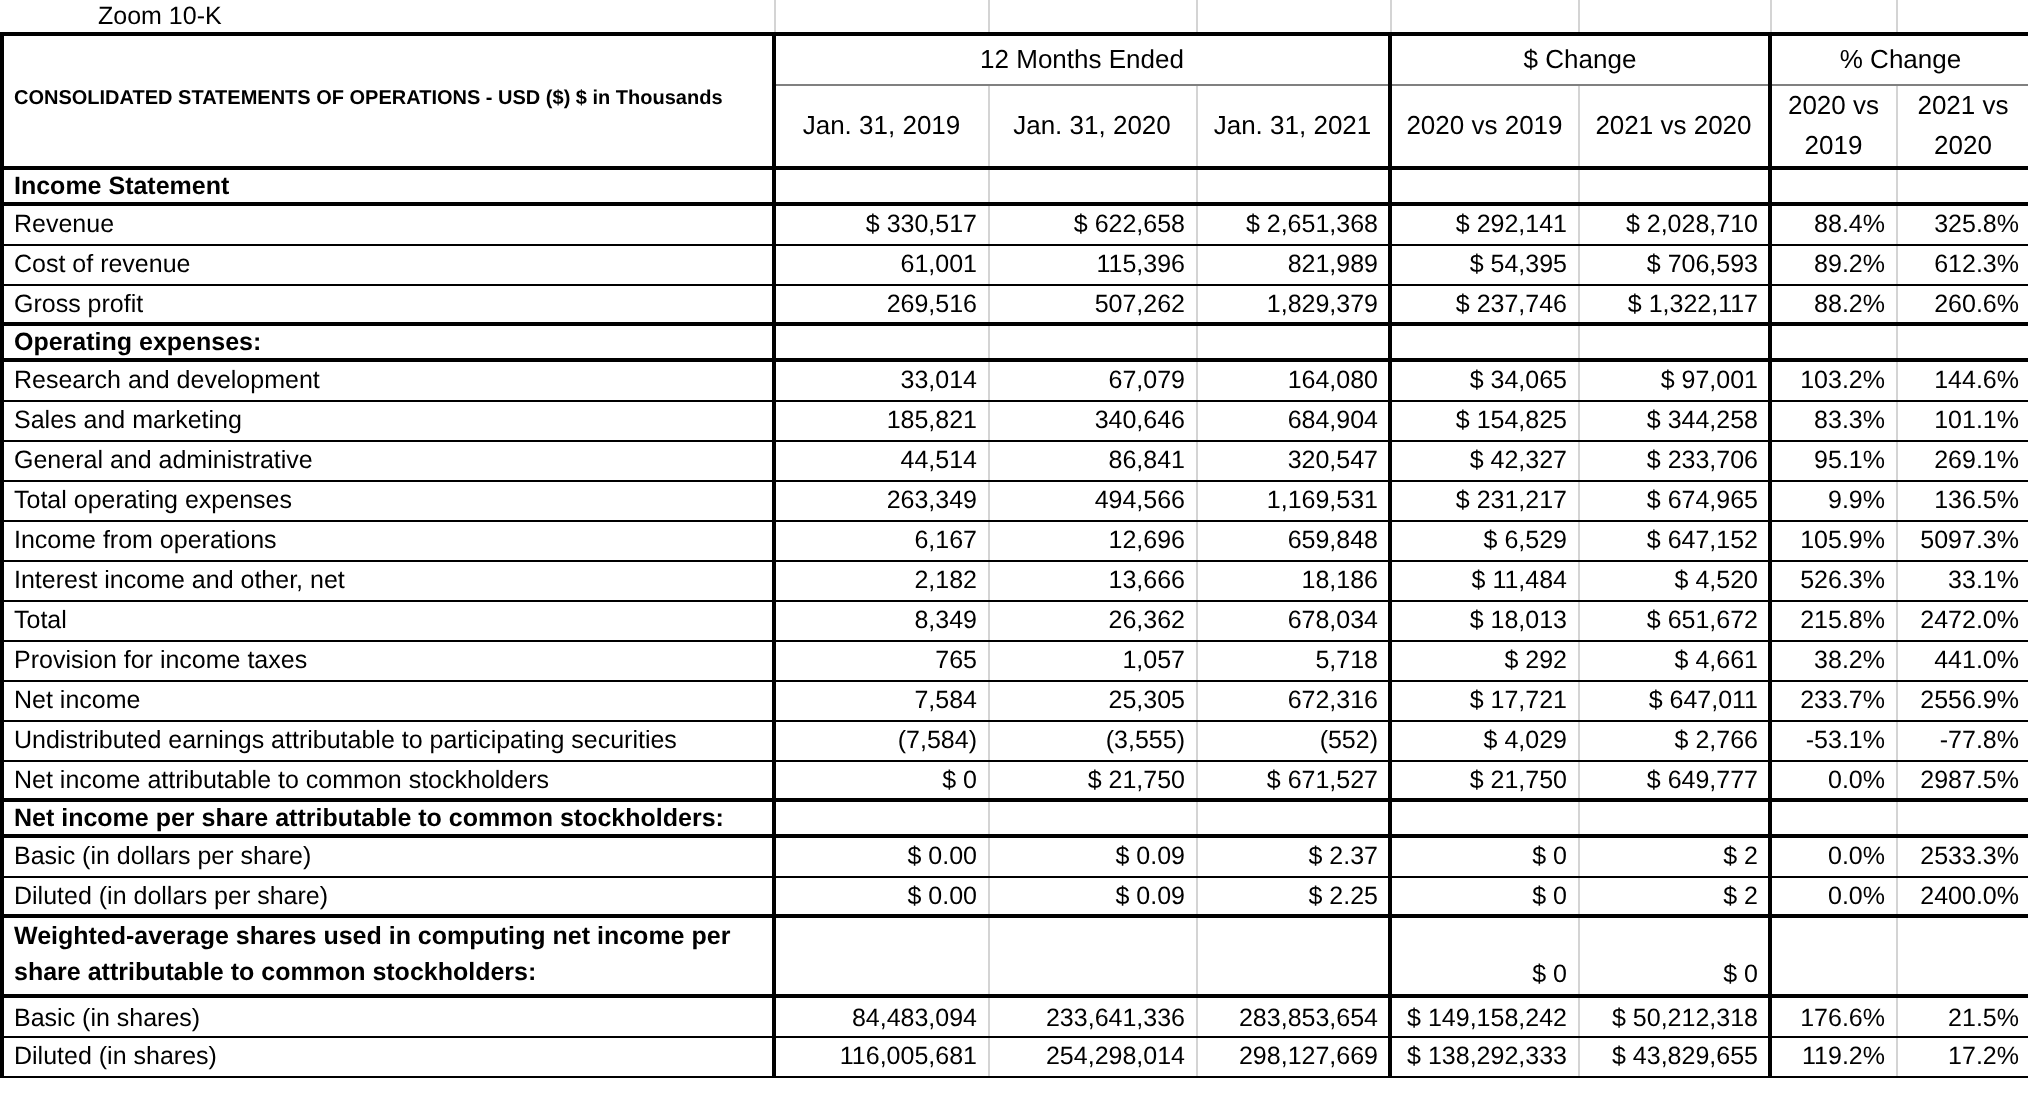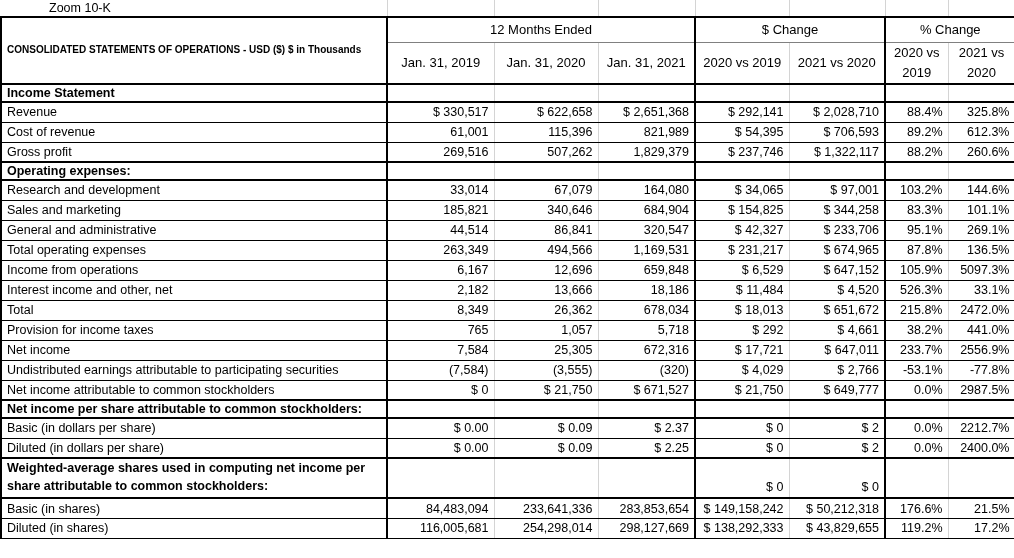--- a/index.html
+++ b/index.html
@@ -183,21 +183,21 @@
         <td class="num c6">95.1%</td>
         <td class="num c7">269.1%</td>
       </tr>
       <tr class="data">
         <td class="c0">Total operating expenses</td>
         <td class="num c1">263,349</td>
         <td class="num c2">494,566</td>
         <td class="num c3">1,169,531</td>
         <td class="num c4">$ 231,217</td>
         <td class="num c5">$ 674,965</td>
-        <td class="num c6">87.8%</td>
+        <td class="num c6">9.9%</td>
         <td class="num c7">136.5%</td>
       </tr>
       <tr class="data">
         <td class="c0">Income from operations</td>
         <td class="num c1">6,167</td>
         <td class="num c2">12,696</td>
         <td class="num c3">659,848</td>
         <td class="num c4">$ 6,529</td>
         <td class="num c5">$ 647,152</td>
         <td class="num c6">105.9%</td>
@@ -240,21 +240,21 @@
         <td class="num c3">672,316</td>
         <td class="num c4">$ 17,721</td>
         <td class="num c5">$ 647,011</td>
         <td class="num c6">233.7%</td>
         <td class="num c7">2556.9%</td>
       </tr>
       <tr class="data">
         <td class="c0">Undistributed earnings attributable to participating securities</td>
         <td class="num c1">(7,584)</td>
         <td class="num c2">(3,555)</td>
-        <td class="num c3">(320)</td>
+        <td class="num c3">(552)</td>
         <td class="num c4">$ 4,029</td>
         <td class="num c5">$ 2,766</td>
         <td class="num c6">-53.1%</td>
         <td class="num c7">-77.8%</td>
       </tr>
       <tr class="data">
         <td class="c0">Net income attributable to common stockholders</td>
         <td class="num c1">$ 0</td>
         <td class="num c2">$ 21,750</td>
         <td class="num c3">$ 671,527</td>
@@ -274,21 +274,21 @@
         <td class="num c7"></td>
       </tr>
       <tr class="data">
         <td class="c0">Basic (in dollars per share)</td>
         <td class="num c1">$ 0.00</td>
         <td class="num c2">$ 0.09</td>
         <td class="num c3">$ 2.37</td>
         <td class="num c4">$ 0</td>
         <td class="num c5">$ 2</td>
         <td class="num c6">0.0%</td>
-        <td class="num c7">2212.7%</td>
+        <td class="num c7">2533.3%</td>
       </tr>
       <tr class="data">
         <td class="c0">Diluted (in dollars per share)</td>
         <td class="num c1">$ 0.00</td>
         <td class="num c2">$ 0.09</td>
         <td class="num c3">$ 2.25</td>
         <td class="num c4">$ 0</td>
         <td class="num c5">$ 2</td>
         <td class="num c6">0.0%</td>
         <td class="num c7">2400.0%</td>

